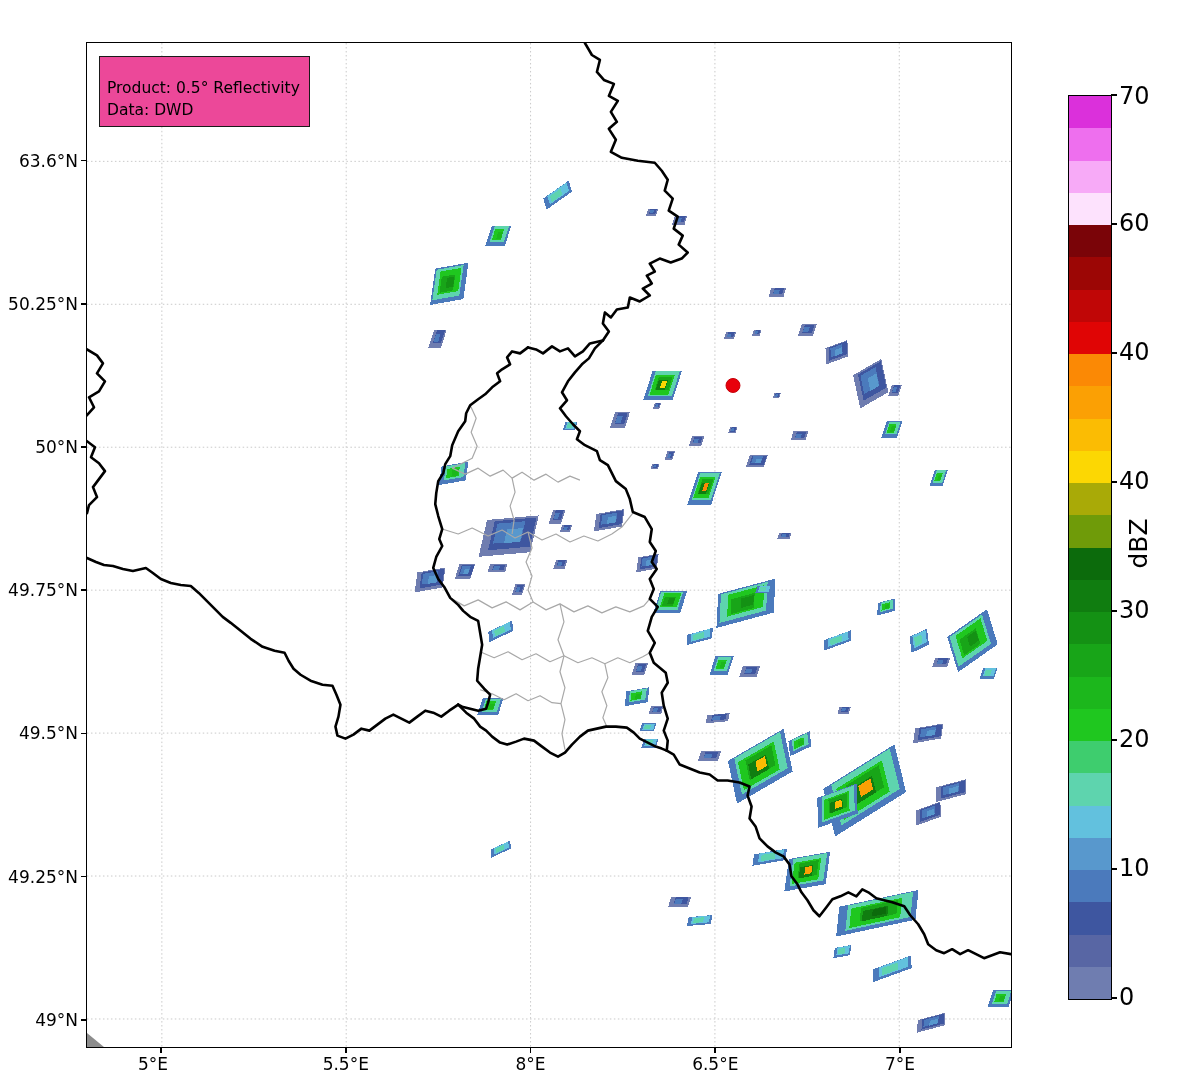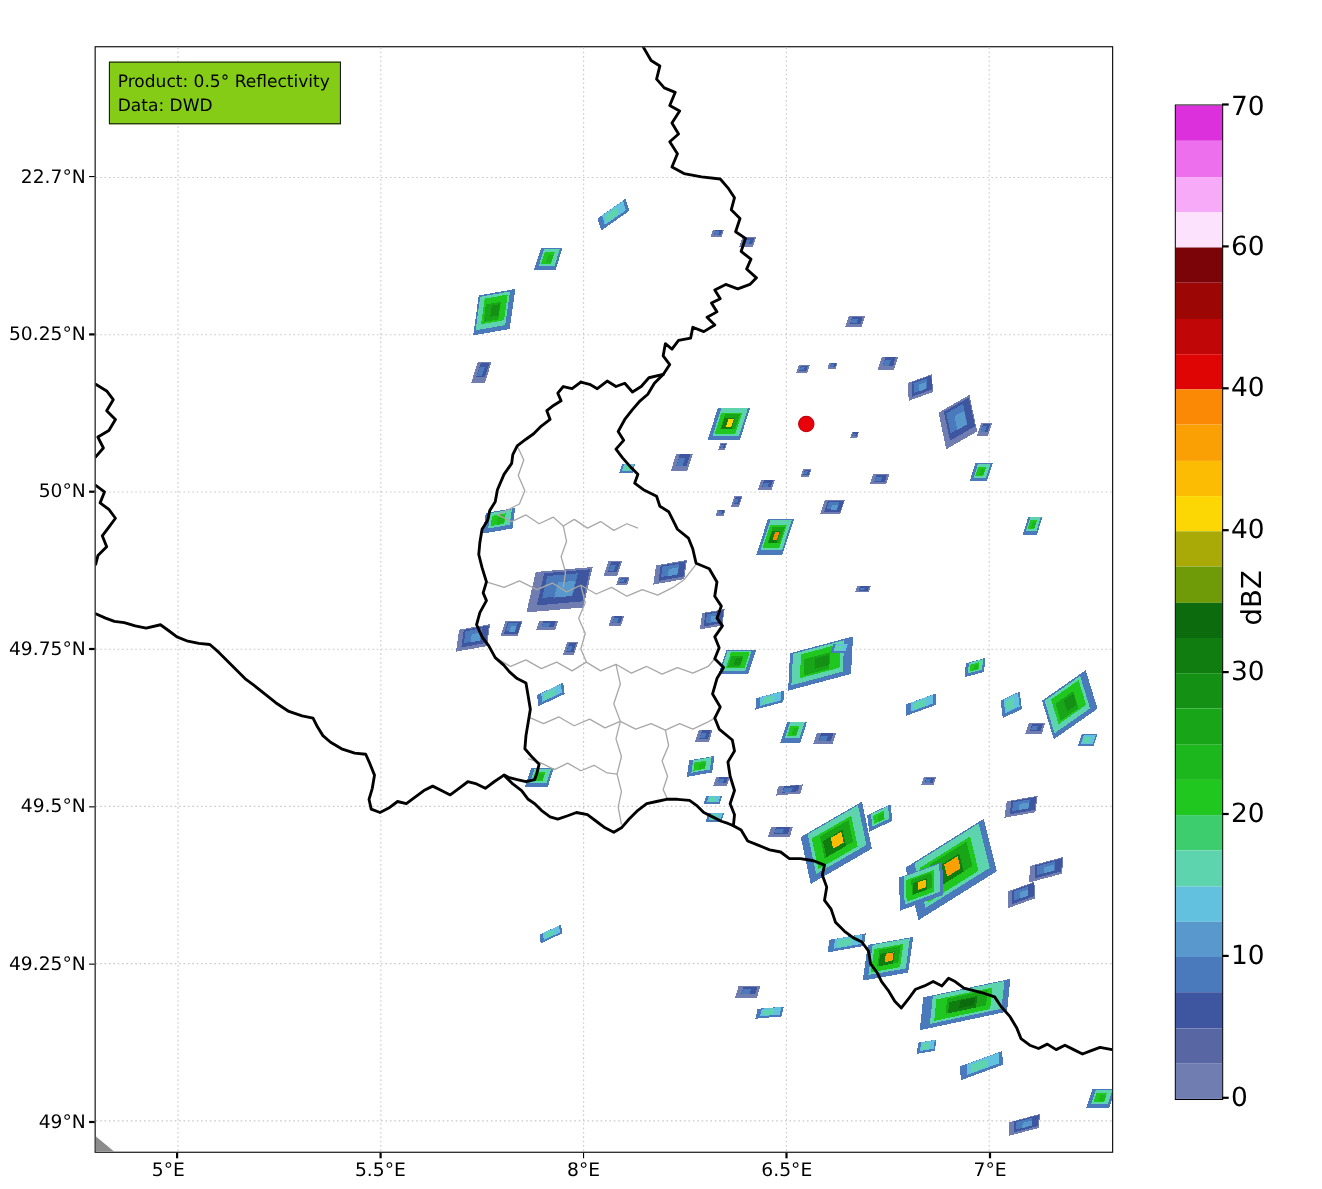--- a/index.html
+++ b/index.html
@@ -3,22 +3,22 @@
 <meta charset="utf-8">
 <style>
   html,body{margin:0;padding:0;background:#fff;}
   .stage{position:relative;width:1202px;height:1081px;background:#fff;overflow:hidden;
          font-family:"DejaVu Sans","Liberation Sans",sans-serif;color:#000;}
   .page-title{position:absolute;left:86px;top:5px;width:926px;text-align:center;
               font-size:29px;font-weight:400;letter-spacing:.5px;}
   .map-frame{position:absolute;left:86px;top:42px;width:926px;height:1006px;
              border:1.8px solid #000;box-sizing:border-box;background:#fff;}
   .map-svg{position:absolute;left:0;top:0;width:100%;height:100%;}
-  .legend-box{position:absolute;left:99px;top:56px;background:#84cc16;border:1.4px solid #1a1a1a;
-              padding:6px 9px 5px 7px;font-size:15.5px;line-height:1.42;z-index:5;}
+  .legend-box{position:absolute;left:99px;top:56px;background:#ec4899;border:1.4px solid #1a1a1a;
+              padding:20px 9px 5px 7px;font-size:15.5px;line-height:1.42;z-index:5;}
   .xtick-label{position:absolute;top:1054px;transform:translateX(-50%);font-size:17px;}
   .ytick-label{position:absolute;left:0;width:78px;text-align:right;transform:translateY(-50%);font-size:17px;}
   .tickmark{position:absolute;background:#000;}
   .cbar{position:absolute;left:1068px;top:95px;width:42px;height:903px;
         border:1.5px solid #000;box-sizing:content-box;display:flex;flex-direction:column;}
   .cbar-seg{flex:1 1 auto;}
   .cbar-ticklabel{position:absolute;left:1119px;transform:translateY(-52%);font-size:24px;}
   .cbar-tick{position:absolute;left:1111px;width:6px;height:1.6px;background:#000;}
   .cbar-label{position:absolute;left:1138px;top:543px;width:0;height:0;display:flex;
               align-items:center;justify-content:center;}
@@ -553,21 +553,21 @@
 <div class="xtick-label" style="left: 153px;">5°E</div>
     <div class="tickmark" style="left: 160.211px; top: 1048px; width: 1.6px; height: 5px;"></div>
     <div class="xtick-label" style="left: 345.768px;">5.5°E</div>
     <div class="tickmark" style="left: 344.968px; top: 1048px; width: 1.6px; height: 5px;"></div>
     <div class="xtick-label" style="left: 530.524px;">8°E</div>
     <div class="tickmark" style="left: 529.724px; top: 1048px; width: 1.6px; height: 5px;"></div>
     <div class="xtick-label" style="left: 715.281px;">6.5°E</div>
     <div class="tickmark" style="left: 714.481px; top: 1048px; width: 1.6px; height: 5px;"></div>
     <div class="xtick-label" style="left: 900.038px;">7°E</div>
     <div class="tickmark" style="left: 899.238px; top: 1048px; width: 1.6px; height: 5px;"></div>
-    <div class="ytick-label" style="top: 160.589px;">22.7°N</div>
+    <div class="ytick-label" style="top: 160.589px;">63.6°N</div>
     <div class="tickmark" style="left: 81px; top: 159.789px; width: 5px; height: 1.6px;"></div>
     <div class="ytick-label" style="top: 303.812px;">50.25°N</div>
     <div class="tickmark" style="left: 81px; top: 303.012px; width: 5px; height: 1.6px;"></div>
     <div class="ytick-label" style="top: 447.035px;">50°N</div>
     <div class="tickmark" style="left: 81px; top: 446.235px; width: 5px; height: 1.6px;"></div>
     <div class="ytick-label" style="top: 590.259px;">49.75°N</div>
     <div class="tickmark" style="left: 81px; top: 589.459px; width: 5px; height: 1.6px;"></div>
     <div class="ytick-label" style="top: 733.482px;">49.5°N</div>
     <div class="tickmark" style="left: 81px; top: 732.682px; width: 5px; height: 1.6px;"></div>
     <div class="ytick-label" style="top: 876.705px;">49.25°N</div>

